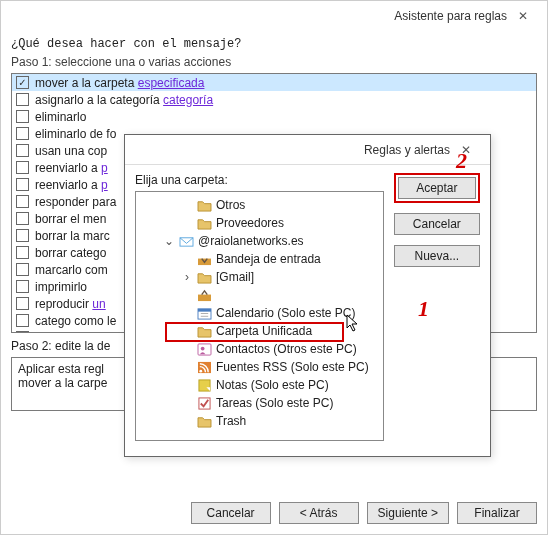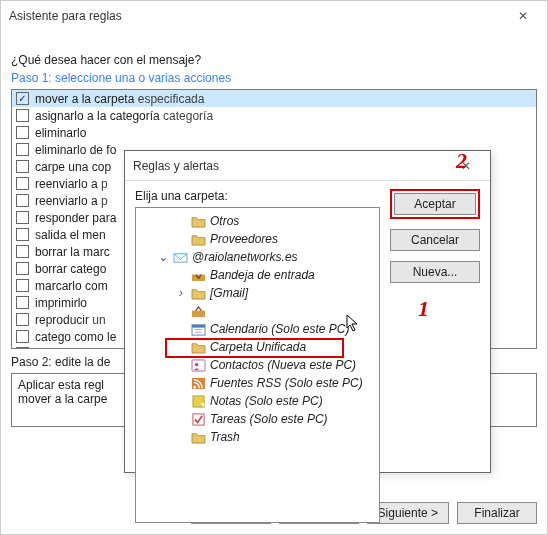--- a/index.html
+++ b/index.html
@@ -1,37 +1,37 @@
 <!DOCTYPE html>
 <html><head>
 <meta charset="utf-8">
 <style>
   * { box-sizing: border-box; font-family: "Segoe UI", Tahoma, sans-serif; font-size: 12px; }
   body { margin: 0; background: #fff; width: 548px; height: 535px; position: relative; color: #222; }
   .win { position:absolute; left:0; top:0; width:548px; height:535px; border:1px solid #ccc; background:#fff; }
-  .titlebar { height:30px; line-height:30px; padding:0 8px; color:#333; display:flex; justify-content:space-between; align-items:center; }
+  .titlebar { height:30px; line-height:30px; padding:0 8px; color:#333; display:flex; justify-content:flex-end; align-items:center; }
   .closebtn { width:32px; height:28px; text-align:center; line-height:28px; color:#555; cursor:pointer; }
-  .q { margin:16px 10px 4px 10px; padding-top:6px; }
-  .step { margin:0 10px 4px 10px; color:#3b82f6; }
+  .q { margin:0 10px 4px 10px; padding-top:6px;font-family:Liberation Mono, monospace; }
+  .step { margin:0 10px 4px 10px; color:#404040; }
   .listbox { margin:0 10px; border:1px solid #7a7a7a; height:260px; overflow:hidden; background:#fff; }
   .row { display:flex; align-items:center; height:17px; padding:0 4px; white-space:nowrap; }
   .chk { width:13px; height:13px; border:1px solid #666; margin-right:6px; display:inline-flex; align-items:center; justify-content:center; font-size:10px; color:#333; }
-  .lnk { color:#404040; }
+  .lnk { color:#6d28d9; text-decoration:underline; }
   .sel { background:#cce8ff; }
   .step2 { margin:6px 10px 4px 10px; }
   .desc { margin:0 10px; border:1px solid #7a7a7a; height:54px; padding:4px 6px; }
   .btnbar { position:absolute; bottom:10px; right:10px; display:flex; gap:8px; }
   .btn { min-width:80px; height:22px; border:1px solid #888; background:#e8e8e8; padding:0 10px; cursor:pointer; line-height:20px; text-align:center; }
 
-  .dlg { position:absolute; left:124px; top:150px; width:367px; height:323px; background:#fff; border:1px solid #666; box-shadow:2px 2px 8px rgba(0,0,0,.15); }
+  .dlg { position:absolute; left:124px; top:134px; width:367px; height:323px; background:#fff; border:1px solid #666; box-shadow:2px 2px 8px rgba(0,0,0,.15); }
   .dlg .titlebar { border-bottom:1px solid #ddd; height:30px; }
   .dlg-body { display:flex; padding:8px 10px 10px 10px; gap:10px; }
   .treewrap { flex:1; }
   .prompt { margin-bottom:4px; }
-  .tree { border:1px solid #888; height:316px; overflow:auto; padding:4px 8px; background:#fff;font-style:italic; }
+  .tree { border:1px solid #888; height:250px; overflow:auto; padding:4px 14px; background:#fff; }
   .node { display:flex; align-items:center; height:18px; white-space:nowrap; }
   .ind { display:inline-block; }
   .tw { width:14px; text-align:center; color:#555; cursor:pointer; user-select:none;}
   .fic { width:16px; height:14px; margin:0 4px 0 2px; display:inline-flex; align-items:center; justify-content:center; }
   .fic svg { width:15px; height:13px; }
   .side { width:90px; display:flex; flex-direction:column; gap:10px; }
   .dlg-btn { height:22px; border:1px solid #888; background:#e6e6e6; cursor:pointer; text-align:center; line-height:20px; }
   .hl-accept { border:2px solid #d20000; padding:2px; }
   .hl-row { position:absolute; border:2px solid #d20000; pointer-events:none; }
   .anno { position:absolute; color:#d20000; font: italic 22px "Comic Sans MS","Segoe Script",cursive; pointer-events:none; font-weight:bold;}
@@ -59,37 +59,37 @@
       <div class="row">
         <span class="chk"></span>
         <span>eliminarlo</span>
       </div>
       <div class="row">
         <span class="chk"></span>
         <span>eliminarlo de fo</span>
       </div>
       <div class="row">
         <span class="chk"></span>
-        <span>carpe una cop</span>
+        <span>usan una cop</span>
       </div>
       <div class="row">
         <span class="chk"></span>
         <span>reenviarlo a <span class="lnk">p</span></span>
       </div>
       <div class="row">
         <span class="chk"></span>
         <span>reenviarlo a <span class="lnk">p</span></span>
       </div>
       <div class="row">
         <span class="chk"></span>
         <span>responder para</span>
       </div>
       <div class="row">
         <span class="chk"></span>
-        <span>salida el men</span>
+        <span>borrar el men</span>
       </div>
       <div class="row">
         <span class="chk"></span>
         <span>borrar la marc</span>
       </div>
       <div class="row">
         <span class="chk"></span>
         <span>borrar catego</span>
       </div>
       <div class="row">
@@ -223,21 +223,21 @@
           <div class="node">
             <span class="ind" style="width: 30px;"></span>
             <span class="tw"></span>
             <span class="fic">
               <svg viewBox="0 0 16 14">
                 <rect x="1" y="1" width="14" height="12" rx="1" fill="#fff" stroke="#bb5da0"></rect>
                 <circle cx="6" cy="6" r="2" fill="#bb5da0"></circle>
                 <path d="M3 12 Q6 8 9 12" fill="#bb5da0"></path>
               </svg>
             </span>
-            <span>Contactos (Nueva este PC)</span>
+            <span>Contactos (Otros este PC)</span>
           </div>
           <div class="node">
             <span class="ind" style="width: 30px;"></span>
             <span class="tw"></span>
             <span class="fic">
               <svg viewBox="0 0 16 14">
                 <rect x="1" y="1" width="14" height="12" fill="#e08030"></rect>
                 <circle cx="4" cy="11" r="1.5" fill="#fff"></circle>
                 <path d="M3 6 A6 6 0 0 1 9 12" fill="none" stroke="#fff" stroke-width="1.5"></path>
                 <path d="M3 3 A9 9 0 0 1 12 12" fill="none" stroke="#fff" stroke-width="1.5"></path>

